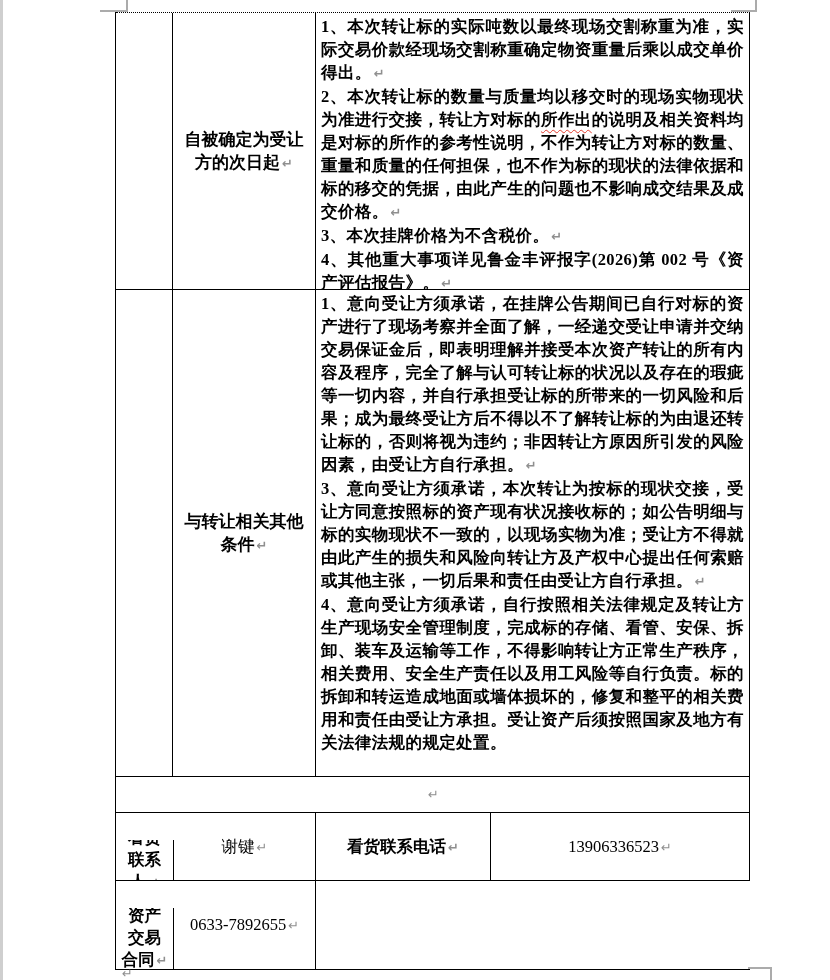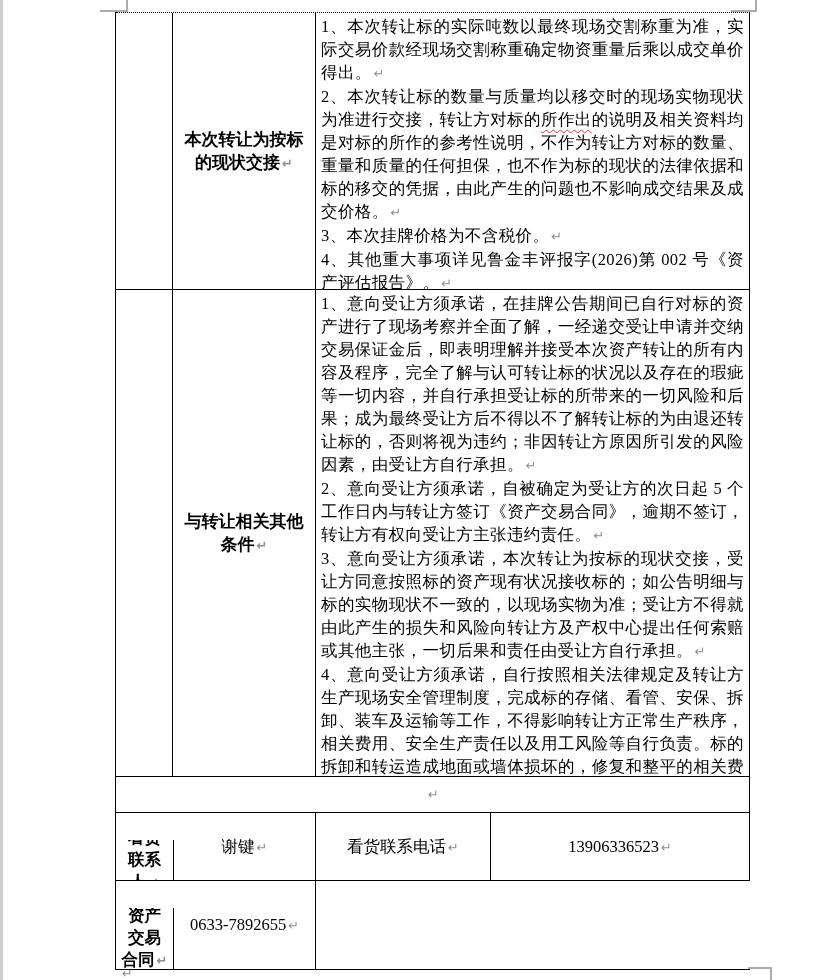--- a/index.html
+++ b/index.html
@@ -22,27 +22,27 @@
   .trow{display:grid;box-sizing:border-box;border-bottom:1.5px solid #000;overflow:hidden;}
   .main-row{grid-template-columns:57px 143px 1fr;}
   .main-row.first{border-top:1.5px dotted #000;}
   .contact-row{grid-template-columns:58px 142px 175px 1fr;}
   .cell{box-sizing:border-box;border-right:1.5px solid #000;overflow:hidden;}
 
   .c-header{display:flex;align-items:center;justify-content:center;text-align:center;
             font-weight:bold;font-size:17px;line-height:23px;padding:2px 4px;}
   .c-body{padding:2px 5px;font-size:16.5px;line-height:23px;letter-spacing:.4px;
           text-align:justify;}
-  .c-body p{margin:0;}
+  .c-body p{margin:0;font-weight:bold;}
 
   .c-role{display:flex;align-items:center;justify-content:center;text-align:center;
           font-weight:bold;font-size:16.5px;line-height:22px;padding:2px 4px;margin-top:27px;}
   .c-center{display:flex;align-items:center;justify-content:center;text-align:center;
             font-size:16.5px;padding:2px 4px;}
-  .c-center.bold{font-weight:normal;}
+  .c-center.bold{font-weight:bold;}
 
   .gap-row{display:flex;align-items:center;justify-content:center;
            border-bottom:1.5px solid #000;border-right:1.5px solid #000;box-sizing:border-box;}
 
   .pmark{color:#8f8f8f;font-size:13px;margin-left:2px;font-family:"DejaVu Sans",sans-serif;}
   .wavy{text-decoration:underline wavy #e23b2e;text-decoration-thickness:1px;text-underline-offset:4px;}
   .underlined{text-decoration-color:#6d87b8;text-underline-offset:3px;margin-top:20px;}
 
   .tail-mark{position:absolute;left:120px;top:964px;}
 </style>
@@ -59,41 +59,40 @@
   <div class="bmark" style="left:755px;top:0;width:2px;height:12px;"></div>
   <div class="bmark" style="left:748px;top:967px;width:24px;height:2px;"></div>
   <div class="bmark" style="left:770px;top:967px;width:2px;height:13px;"></div>
 
   <div class="doc">
 
     <div class="trow main-row first" style="height:278px;">
       <div class="cell"></div>
       <div class="cell c-header">
         <div>
-          <span>本次转让为按标的现状交接</span><span class="pmark">↵</span>
+          <span>自被确定为受让方的次日起</span><span class="pmark">↵</span>
         </div>
       </div>
       <div class="cell c-body">
           <p><span>1、本次转让标的实际吨数以最终现场交割称重为准，实际交易价款经现场交割称重确定物资重量后乘以成交单价得出。</span><span class="pmark">↵</span></p>
           <p><span>2、本次转让标的数量与质量均以移交时的现场实物现状为准进行交接，转让方对标的</span><span class="wavy">所作出</span><span>的说明及相关资料均是对标的所作的参考性说明，不作为转让方对标的数量、重量和质量的任何担保，也不作为标的现状的法律依据和标的移交的凭据，由此产生的问题也不影响成交结果及成交价格。</span><span class="pmark">↵</span></p>
           <p><span>3、本次挂牌价格为不含税价。</span><span class="pmark">↵</span></p>
           <p><span>4、其他重大事项详见鲁金丰评报字(2026)第 002 号《资产评估报告》。</span><span class="pmark">↵</span></p>
         </div>
     </div>
 
     <div class="trow main-row" style="height:487px;">
       <div class="cell"></div>
       <div class="cell c-header">
         <div>
           <span>与转让相关其他条件</span><span class="pmark">↵</span>
         </div>
       </div>
       <div class="cell c-body">
           <p><span>1、意向受让方须承诺，在挂牌公告期间已自行对标的资产进行了现场考察并全面了解，一经递交受让申请并交纳交易保证金后，即表明理解并接受本次资产转让的所有内容及程序，完全了解与认可转让标的状况以及存在的瑕疵等一切内容，并自行承担受让标的所带来的一切风险和后果；成为最终受让方后不得以不了解转让标的为由退还转让标的，否则将视为违约；非因转让方原因所引发的风险因素，由受让方自行承担。</span><span class="pmark">↵</span></p>
-          <p><span>2、意向受让方须承诺，自被确定为受让方的次日起 5 个工作日内与转让方签订《资产交易合同》，逾期不签订，转让方有权向受让方主张违约责任。</span><span class="pmark">↵</span></p>
           <p><span>3、意向受让方须承诺，本次转让为按标的现状交接，受让方同意按照标的资产现有状况接收标的；如公告明细与标的实物现状不一致的，以现场实物为准；受让方不得就由此产生的损失和风险向转让方及产权中心提出任何索赔或其他主张，一切后果和责任由受让方自行承担。</span><span class="pmark">↵</span></p>
           <p><span>4、意向受让方须承诺，自行按照相关法律规定及转让方生产现场安全管理制度，完成标的存储、看管、安保、拆卸、装车及运输等工作，不得影响转让方正常生产秩序，相关费用、安全生产责任以及用工风险等自行负责。标的拆卸和转运造成地面或墙体损坏的，修复和整平的相关费用和责任由受让方承担。受让资产后须按照国家及地方有关法律法规的规定处置。</span></p>
         </div>
     </div>
 
     <div class="gap-row" style="height:36px;">
       <span class="pmark">↵</span>
     </div>
 
     <div class="trow contact-row" style="height:68px;">

